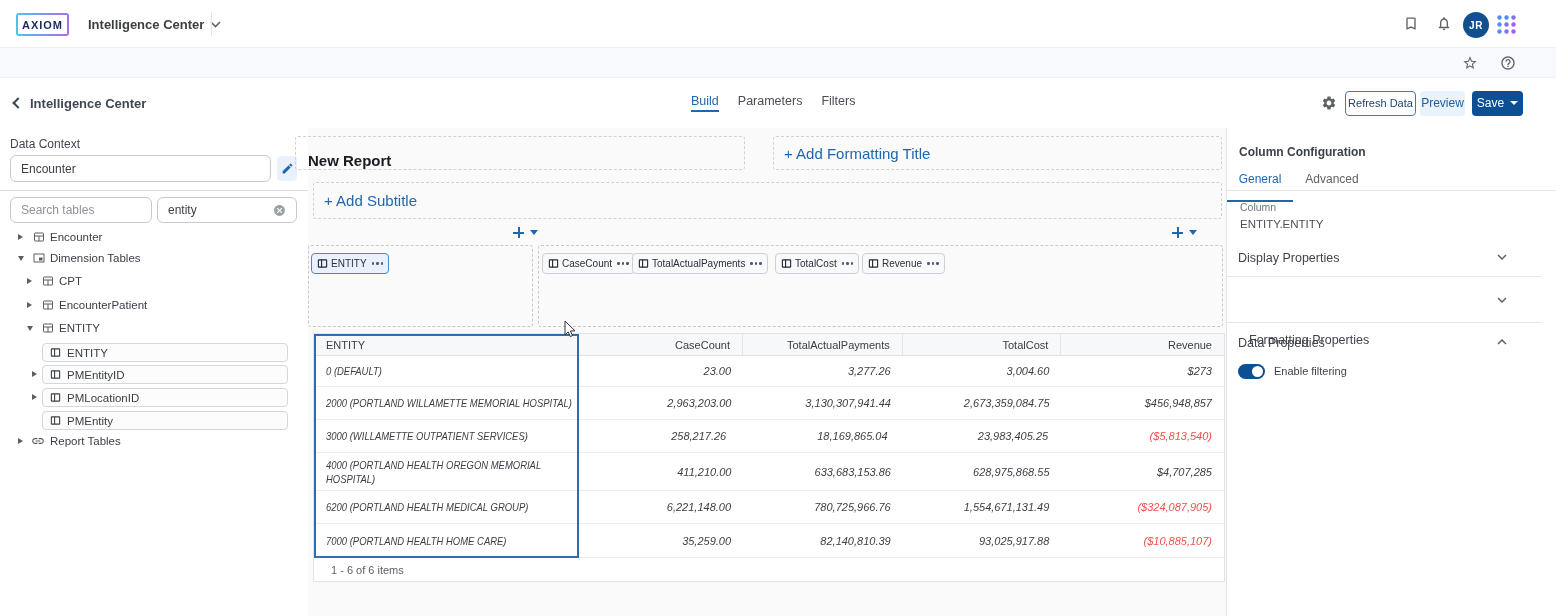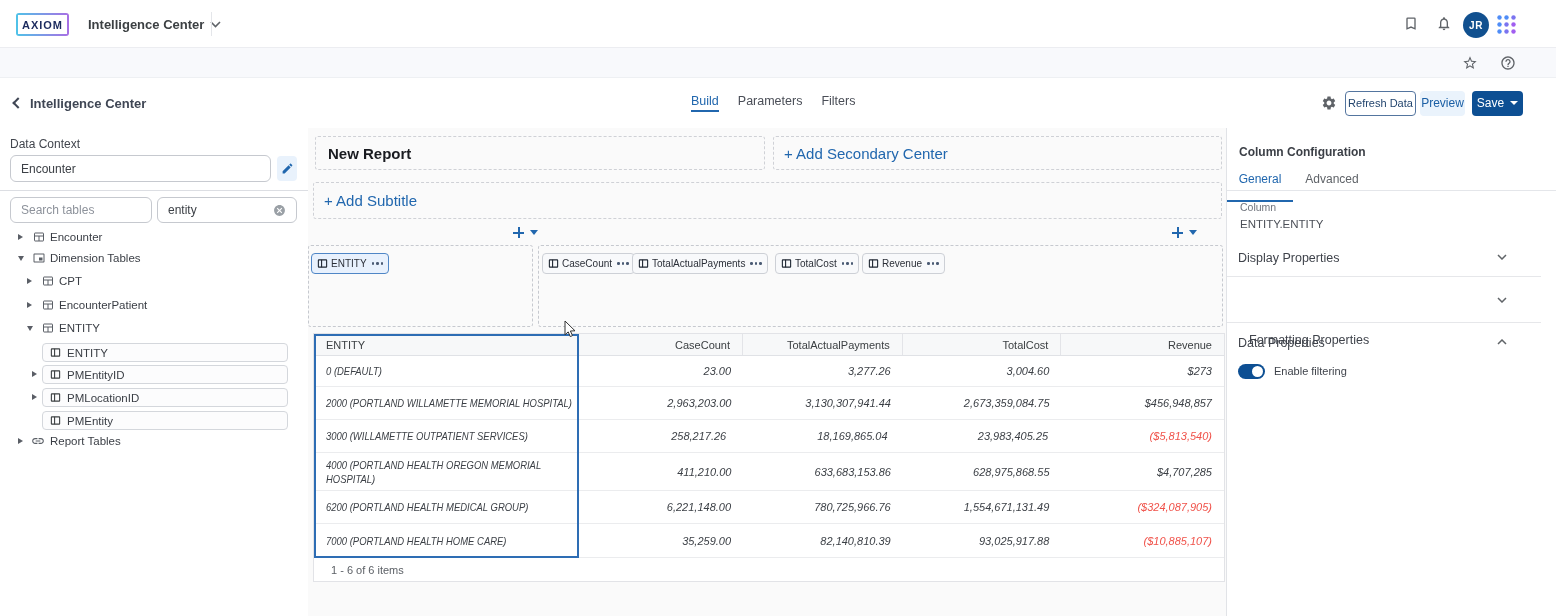--- a/index.html
+++ b/index.html
@@ -280,25 +280,25 @@
       <span class="caret-r"></span>
       <svg style="margin-left:8px;" width="14" height="14" viewBox="0 0 24 24" fill="#5a5f66">
           <path d="M3.9 12c0-1.71 1.39-3.1 3.1-3.1h4V7H7c-2.76 0-5 2.24-5 5s2.24 5 5 5h4v-1.9H7c-1.71 0-3.1-1.39-3.1-3.1zM8 13h8v-2H8v2zm9-6h-4v1.9h4c1.71 0 3.1 1.39 3.1 3.1s-1.39 3.1-3.1 3.1h-4V17h4c2.76 0 5-2.24 5-5s-2.24-5-5-5z"></path>
         </svg>
       <span style="margin-left:5px;">Report Tables</span>
     </div>
   </div>
 
   <div class="abs canvas"></div>
 
-  <div class="abs dashed-box" style="left:315px; top:136px; width:450px; height:34px; padding-left:12px;">
+  <div class="abs dashed-box" style="left:295px; top:136px; width:450px; height:34px; padding-left:12px;align-items:flex-end;">
     <span class="report-title">New Report</span>
   </div>
   <div class="abs dashed-box" style="left:773px; top:136px; width:449px; height:34px; padding-left:10px;">
-    <span class="add-link">+ Add Secondary Center</span>
+    <span class="add-link">+ Add Formatting Title</span>
   </div>
   <div class="abs dashed-box" style="left:313px; top:182px; width:909px; height:37px; padding-left:10px;">
     <span class="add-link">+ Add Subtitle</span>
   </div>
 
   <div class="abs mini-add" style="left:513px; top:227px;">
     <span class="plus-ico"></span>
     <span class="mini-caret"></span>
   </div>
   <div class="abs mini-add" style="left:1172px; top:227px;">

